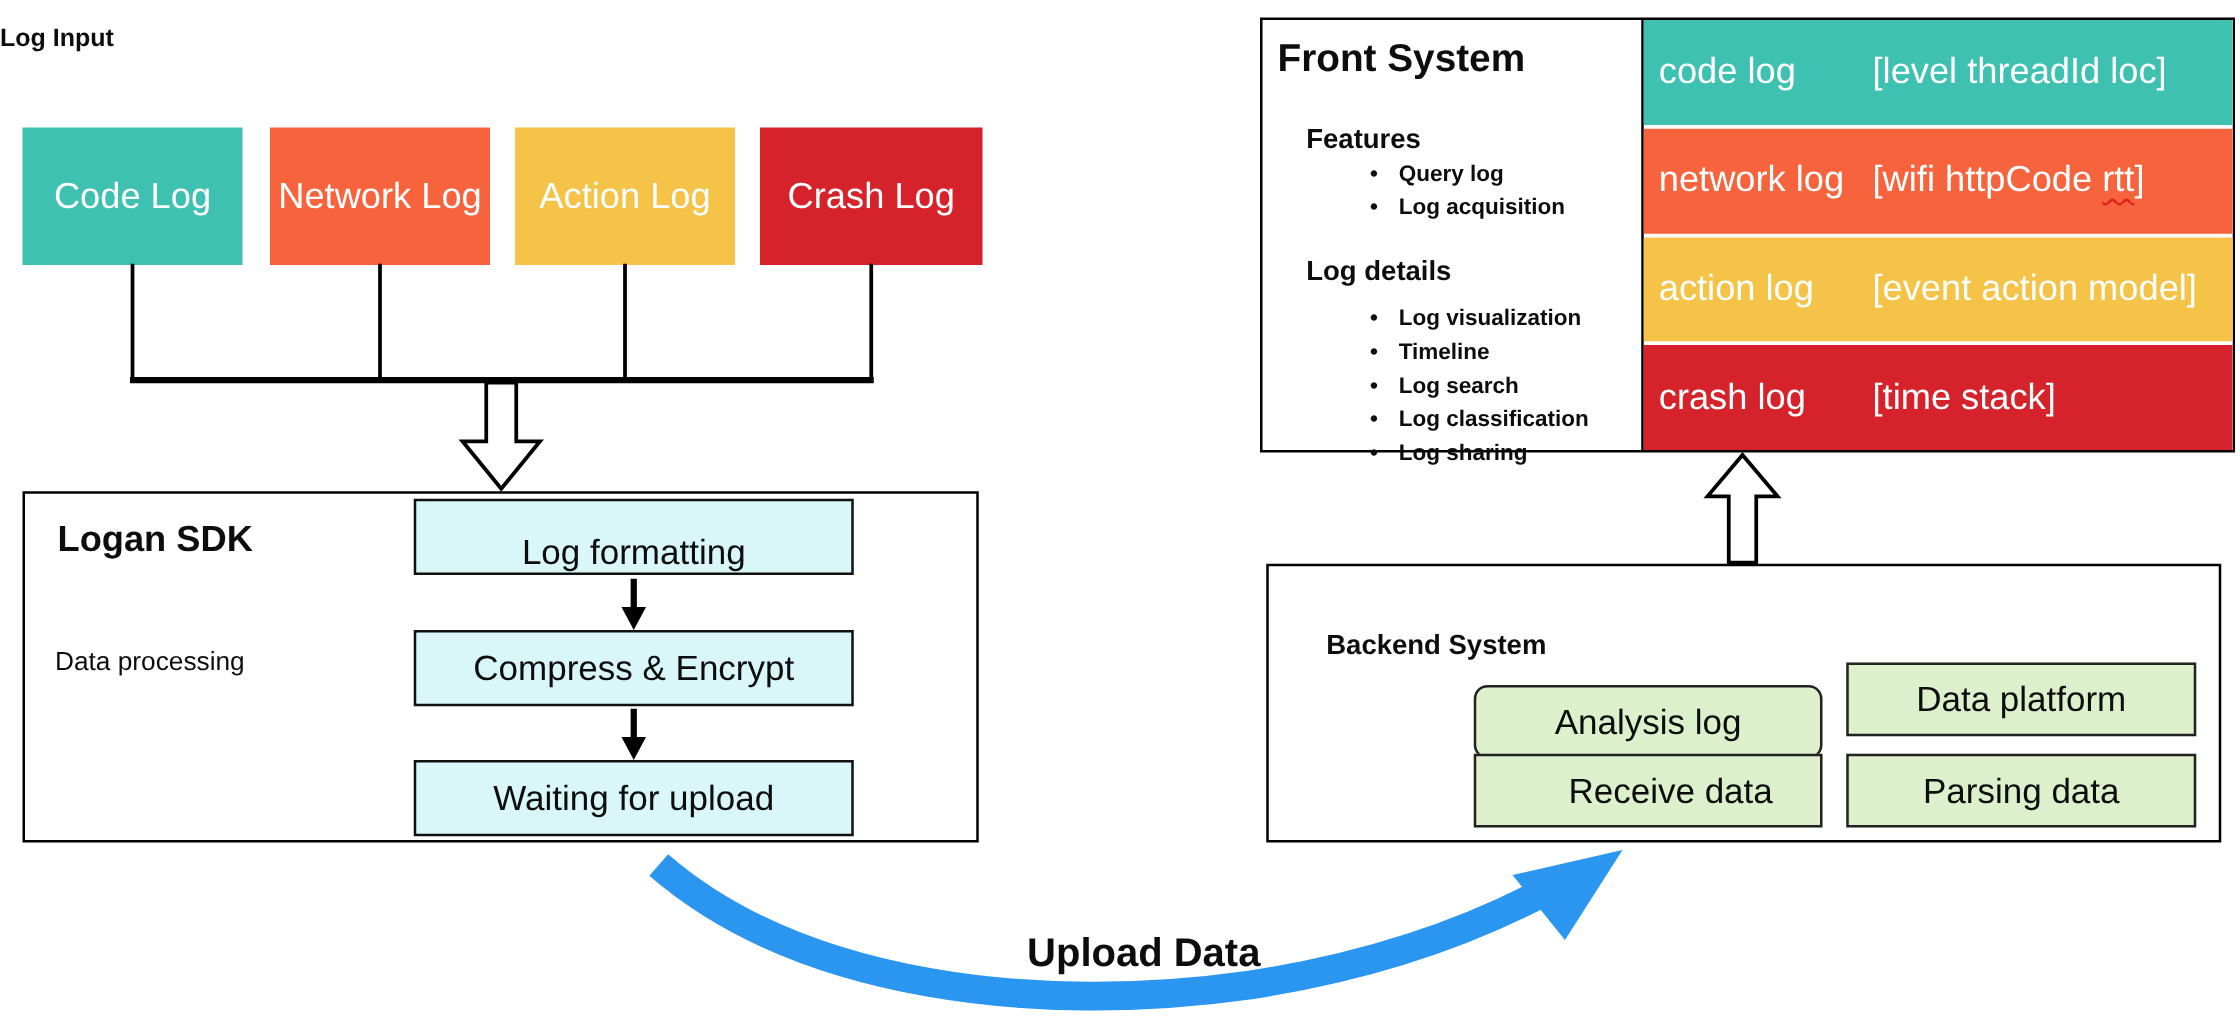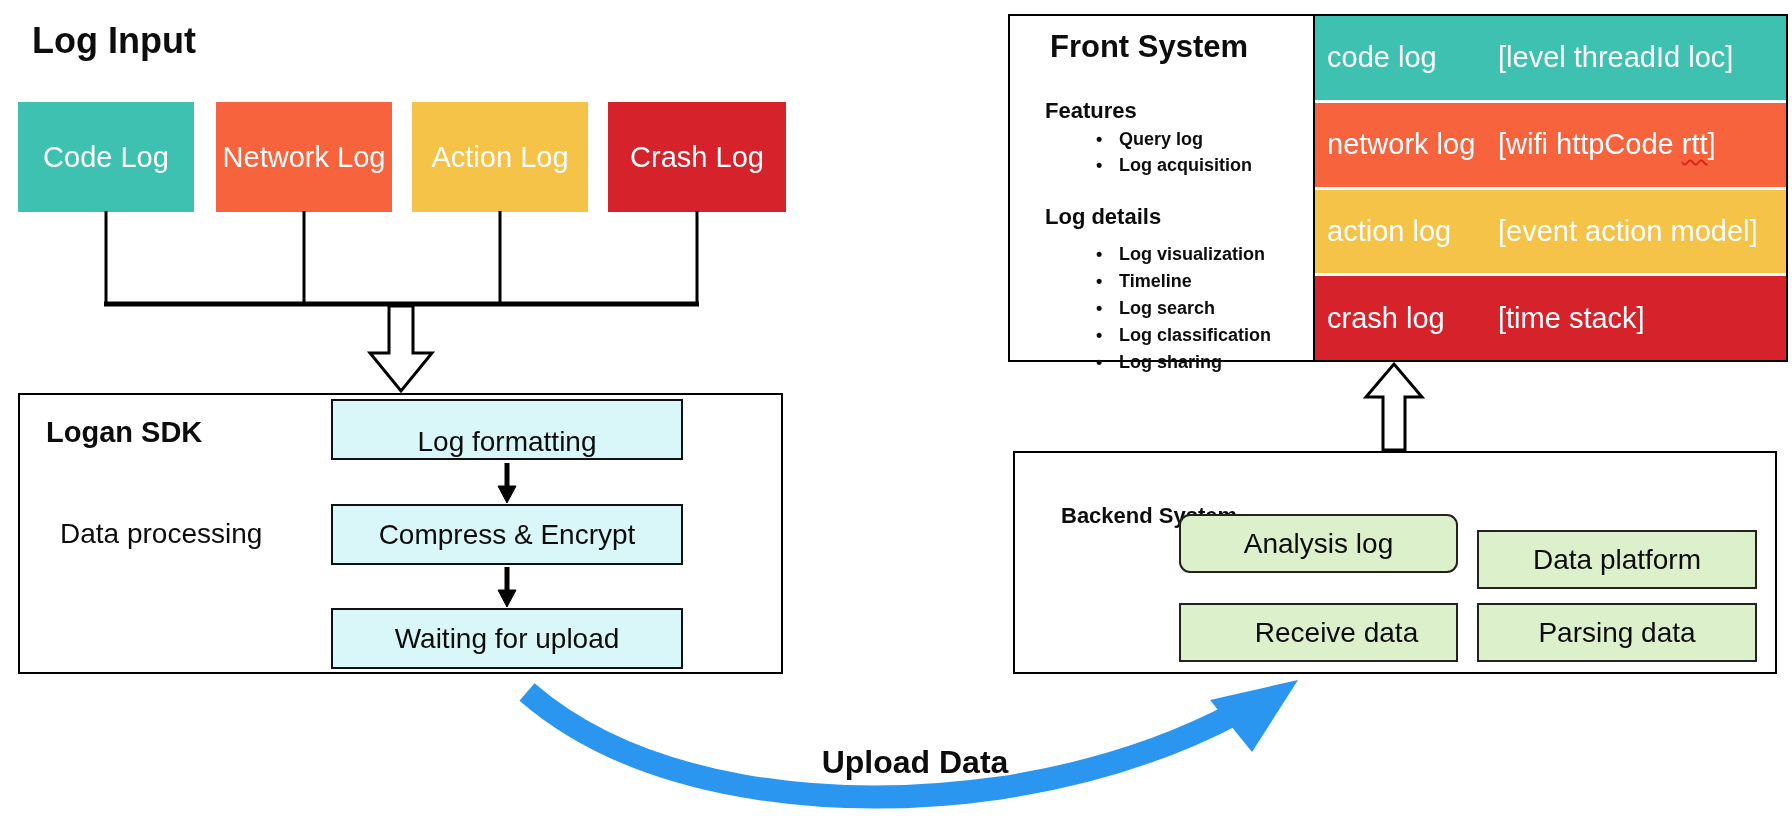--- a/index.html
+++ b/index.html
@@ -3,68 +3,68 @@
 <meta charset="utf-8">
 <style>
   * { margin:0; padding:0; box-sizing:border-box; }
   html,body { background:#ffffff; }
   body { font-family:"Liberation Sans", sans-serif; color:#0d0d0d; }
   #canvas { position:relative; width:1792px; height:816px; background:#ffffff; overflow:hidden; }
 
   .abs { position:absolute; }
 
   
-  #log-input-title { left:32px; top:20px; font-size:36px; font-weight:bold; }
+  #log-input-title { left:0; top:20px; font-size:20px; font-weight:bold; }
   .input-box { top:102px; height:110px; width:176px; display:flex; align-items:center;
                justify-content:center; color:#ffffff; font-size:29px; }
   #input-box-0 { left:18px; }
   #input-box-1 { left:216px; }
   #input-box-2 { left:412px; }
   #input-box-3 { left:608px; width:178px; }
 
   
   #overlay { left:0; top:0; width:1792px; height:816px; pointer-events:none; z-index:5; }
 
   
   #logan-box { left:18px; top:393px; width:765px; height:281px; border:2px solid #000; background:#fff; }
   #logan-title { left:46px; top:416px; font-size:29px; font-weight:bold; }
-  #logan-subtitle { left:60px; top:518px; font-size:28px; }
+  #logan-subtitle { left:44px; top:518px; font-size:21px; }
   .step-box { left:331px; width:352px; height:61px; border:2px solid #111;
               display:flex; align-items:center; justify-content:center; font-size:28px; }
   #step-0 { top:399px;align-items:flex-end; }
   #step-1 { top:504px; }
   #step-2 { top:608px; }
 
   
   #upload-label { left:815px; top:744px; width:200px; text-align:center;
                   font-size:32px; font-weight:bold; z-index:6; }
 
   
   #front-box { left:1008px; top:14px; width:780px; height:348px; border:2px solid #000; background:#fff; }
-  #front-title { left:12px; top:13px; font-size:31px; font-weight:bold;margin-left:28px; }
+  #front-title { left:12px; top:13px; font-size:31px; font-weight:bold; }
   .front-heading { left:16px; font-size:22px; font-weight:bold;margin-left:19px; }
   #features-heading { top:82px; }
   #details-heading { top:188px; }
   .bullet-list { left:86px; list-style:none; font-size:18px; font-weight:bold; line-height:26px; }
   #features-list { top:110px; }
   #details-list { top:225px; line-height:27px; }
   .bullet-list li::before { content:"•"; display:inline-block; width:23px; }
   #bars-cell { left:303px; top:0; bottom:0; right:0; border-left:2px solid #000;
                display:flex; flex-direction:column; gap:3px; background:#fff; }
   .bar { flex:1; position:relative; display:flex; align-items:center; color:#fff; font-size:29px; }
   .bar .bar-label { padding-left:12px; }
   .bar .bar-detail { position:absolute; left:183px; }
   .squiggle { text-decoration:underline wavy #e02020 2px; text-underline-offset:5px; }
 
   
   #backend-box { left:1013px; top:451px; width:764px; height:223px; border:2px solid #000; background:#fff; }
   #backend-title { left:46px; top:50px; font-size:22px; font-weight:bold; }
   .module-box { width:279px; height:59px; border:2px solid #222; display:flex;
                 align-items:center; justify-content:center; font-size:28px; }
-  #module-0 { left:164px; top:61px;border-radius:11px; }
+  #module-0 { left:164px; top:95px;border-radius:11px; }
   #module-1 { left:462px; top:77px; width:280px;text-align:right; }
   #module-2 { left:164px; top:150px; }
   #module-3 { left:462px; top:150px; width:280px; }
 </style>
 </head>
 <body>
 
 <div id="canvas">
 
   <div class="abs" id="log-input-title">Log Input</div>

